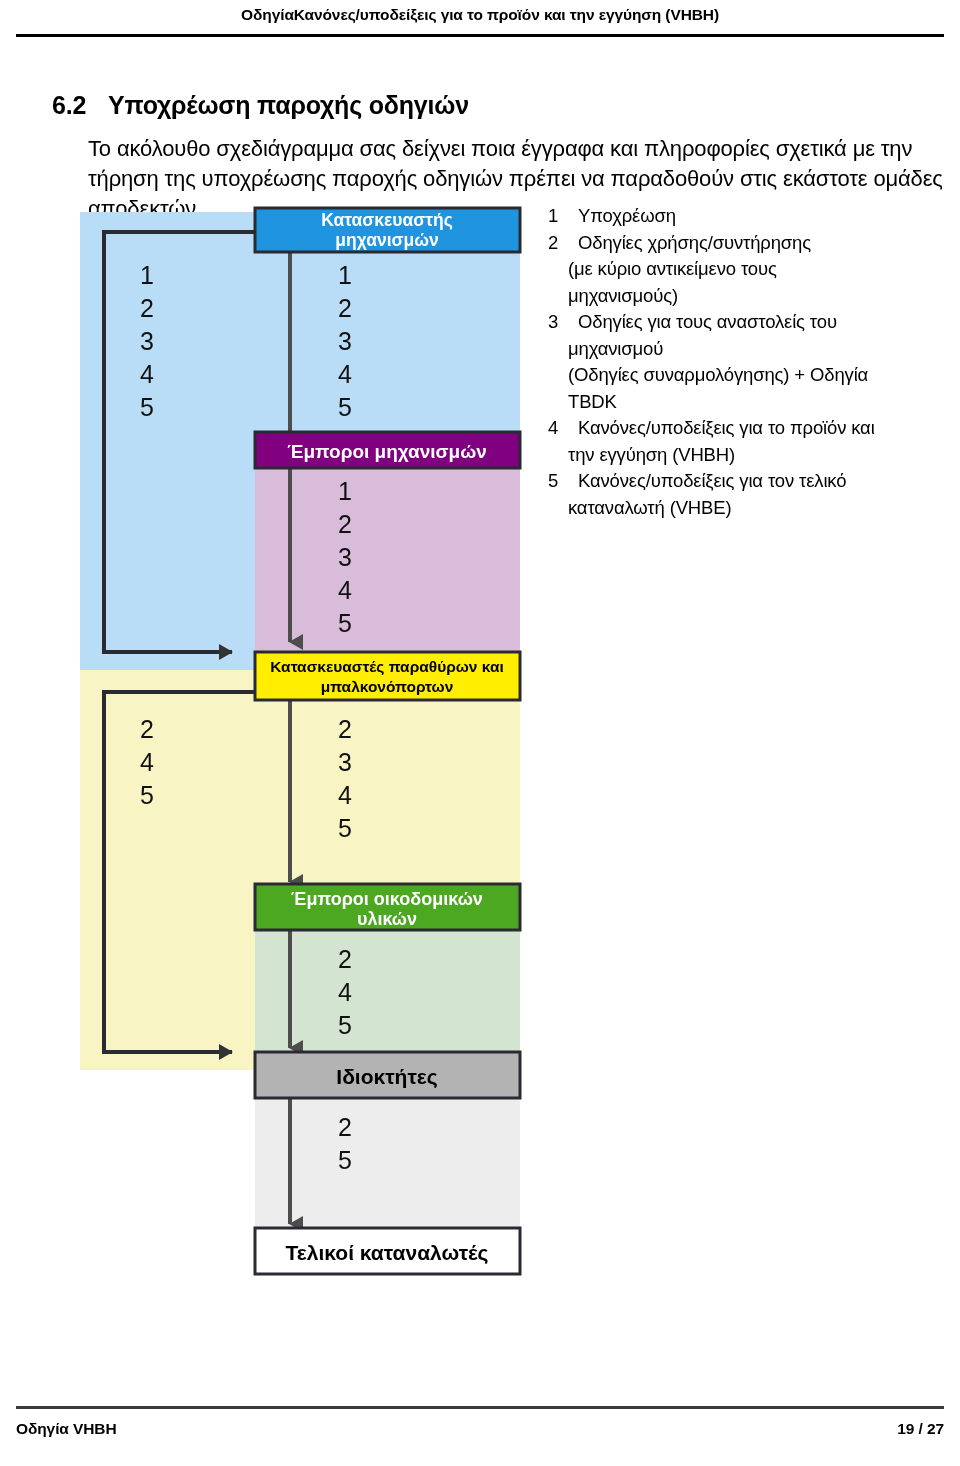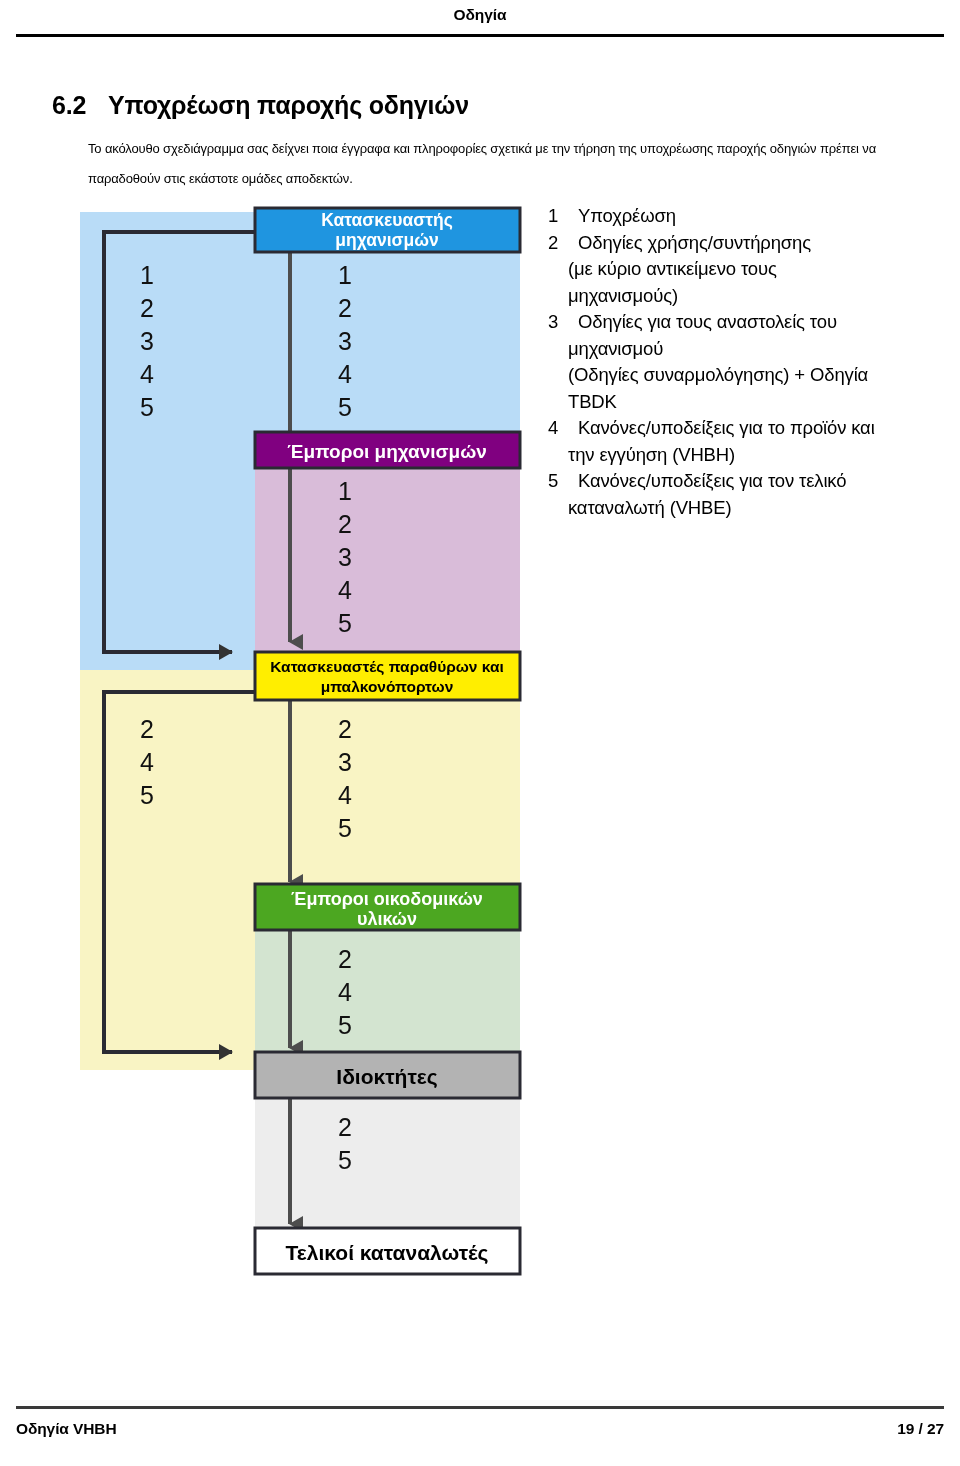--- a/index.html
+++ b/index.html
@@ -50,21 +50,21 @@
     letter-spacing: -0.2px;
     white-space: nowrap;
   }
   .sec-heading .num { display: inline-block; width: 56px; margin-left: 36px; }
 
   .sec-body {
     position: absolute;
     left: 88px;
     top: 134px;
     width: 856px;
-    font-size: 13px;
+    font-size: 22px;
     line-height: 30px;
     letter-spacing: -0.15px;
   }
 
   
   #diagram {
     position: absolute;
     left: 0;
     top: 200px;
     width: 540px;
@@ -114,20 +114,21 @@
     width: 928px;
     height: 2.5px;
     background: #3a3a3a;
   }
 </style>
 </head>
 <body>
 
 <div class="page-header">
   <span>Οδηγία</span>
+  <span>Κανόνες/υποδείξεις για το προϊόν και την εγγύηση (VHBH)</span>
   <div class="rule"></div>
 </div>
 
 <div class="sec-heading">
   <span class="num">6.2</span><span>Υποχρέωση παροχής οδηγιών</span>
 </div>
 
 <div class="sec-body">Το ακόλουθο σχεδιάγραμμα σας δείχνει ποια έγγραφα και πληροφορίες σχετικά με την τήρηση της υποχρέωσης παροχής οδηγιών πρέπει να παραδοθούν στις εκάστοτε ομάδες αποδεκτών.</div>
 
 <div id="diagram">

